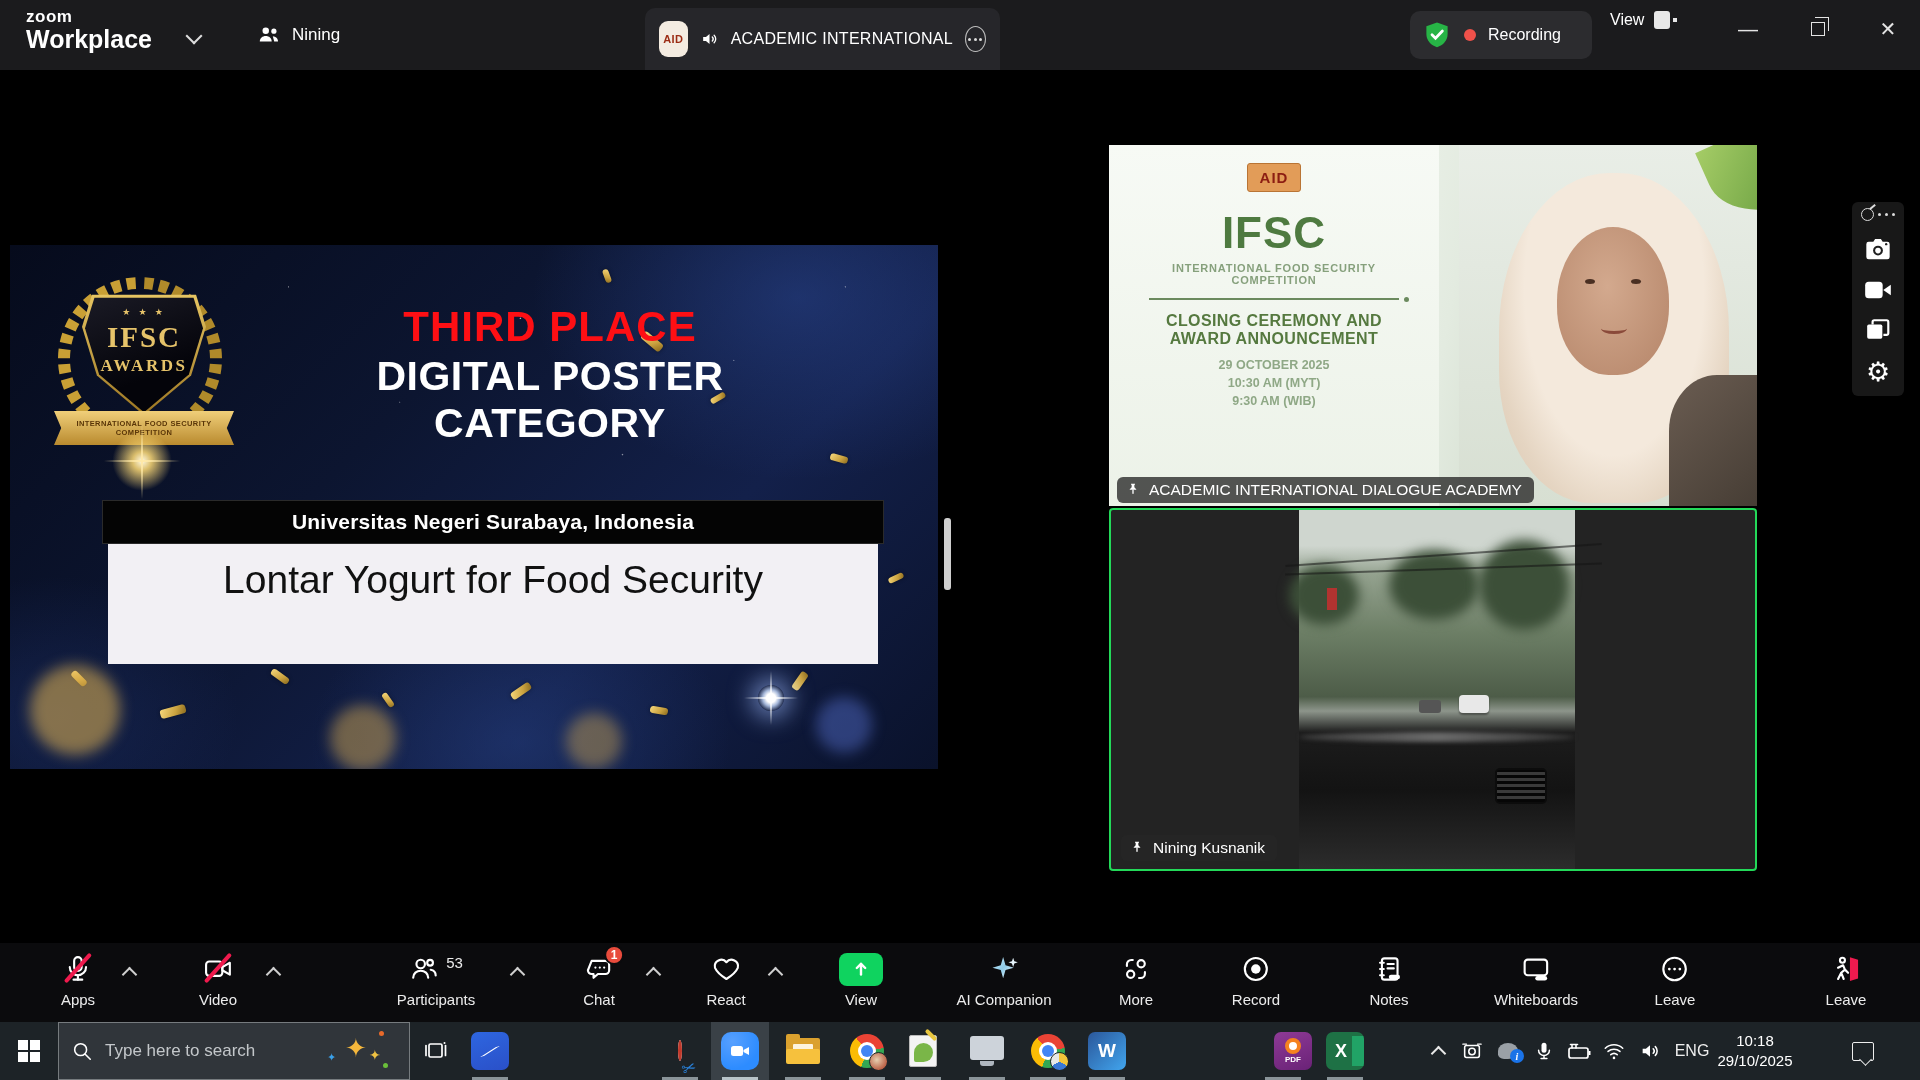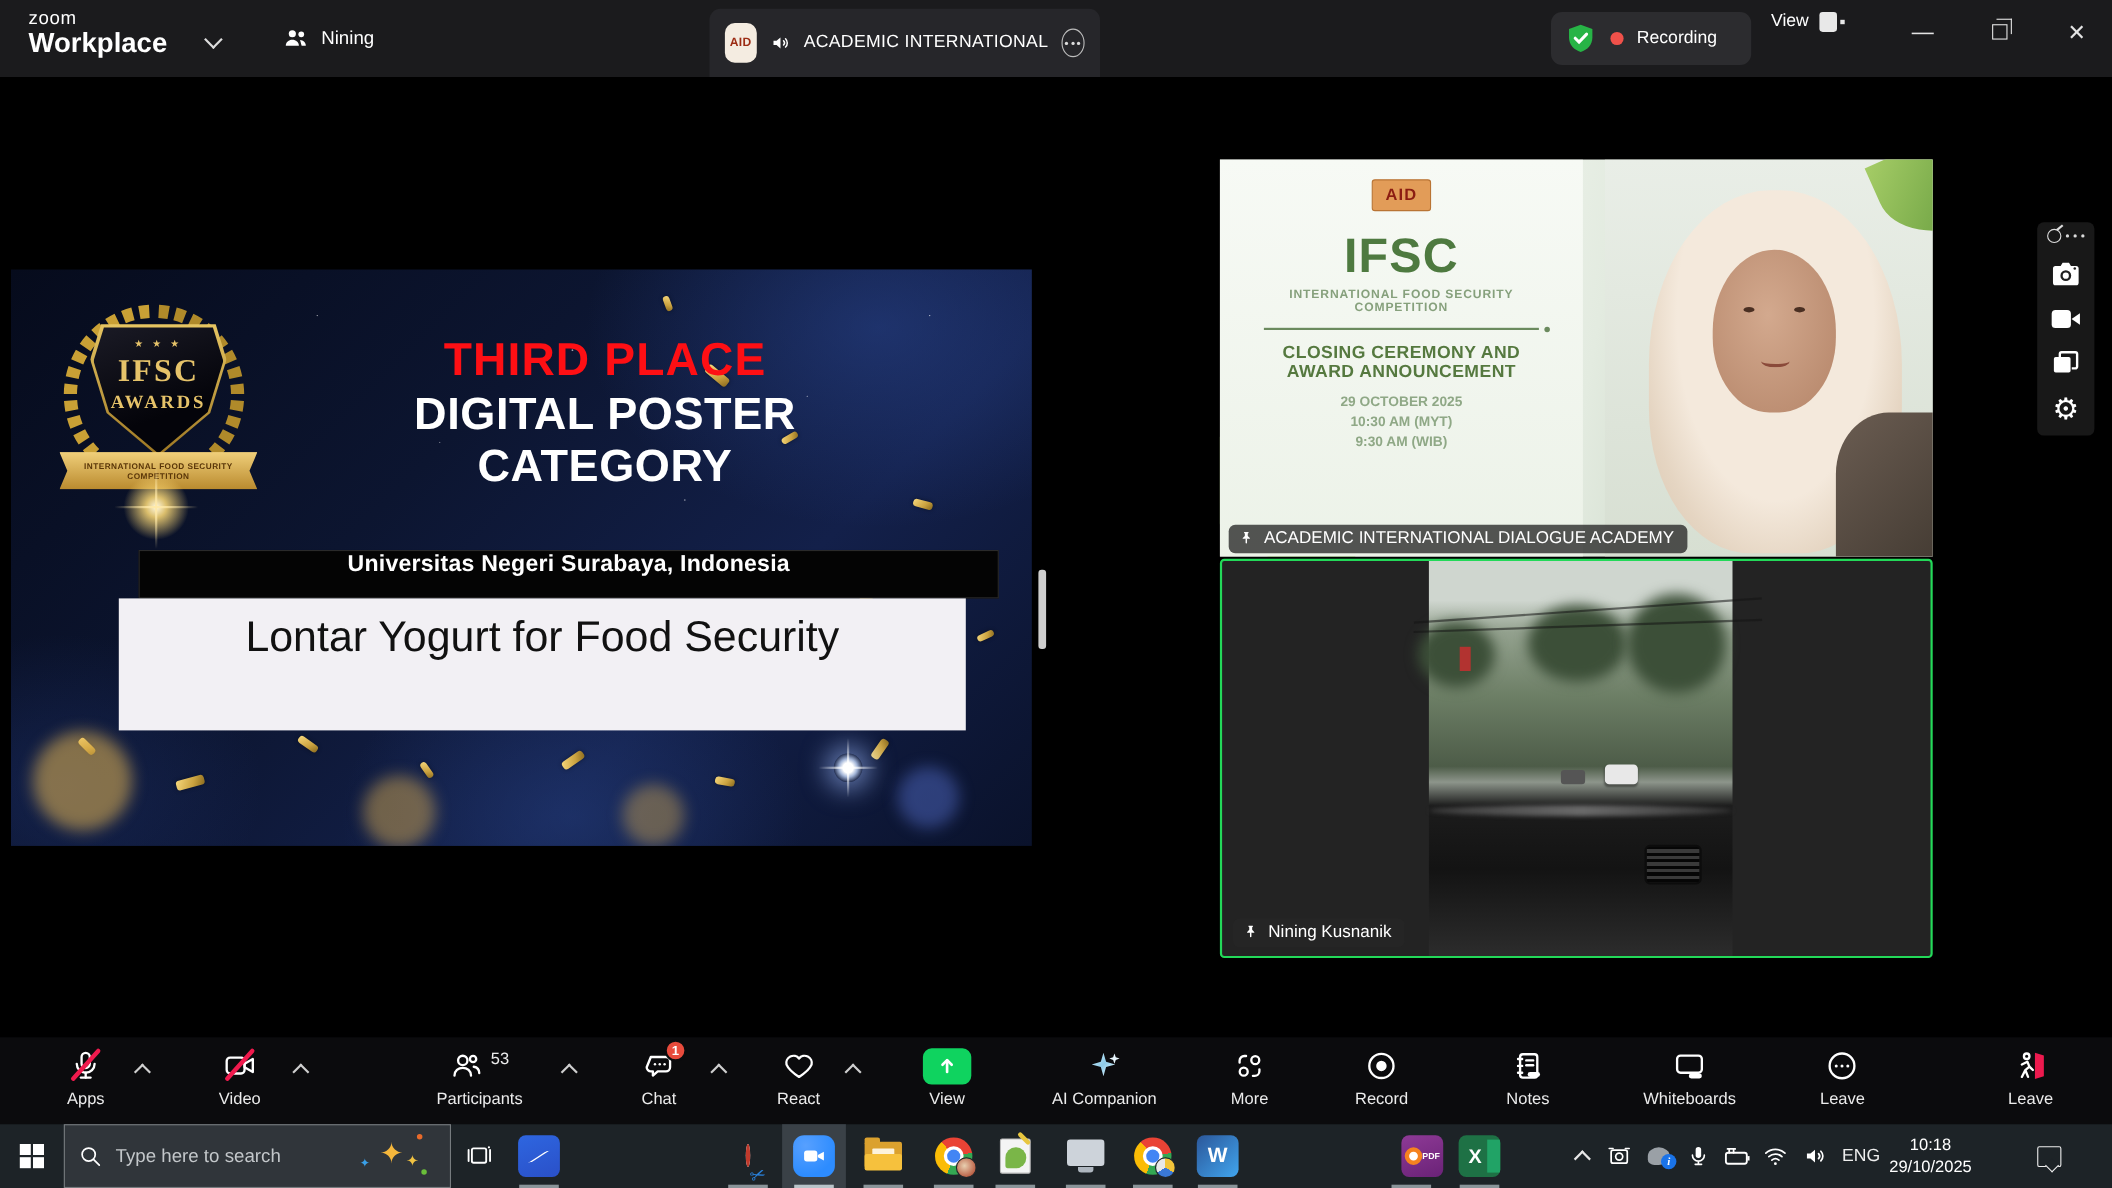--- a/index.html
+++ b/index.html
@@ -2,21 +2,21 @@
 <html><head>
 <meta charset="utf-8">
 <style>
   * { margin:0; padding:0; box-sizing:border-box; }
   html,body { width:1920px; height:1080px; background:#000; font-family:"Liberation Sans", sans-serif; overflow:hidden; }
   .screen { position:relative; width:1920px; height:1080px; background:#000; }
 
   
   .topbar { position:absolute; top:0; left:0; width:1920px; height:70px; background:#1b1b1d; }
   .brand { position:absolute; left:26px; top:8px; color:#fff; line-height:1.05; }
-  .brand .bz { display:block; font-size:17px; font-weight:400; letter-spacing:.5px; }
+  .brand .bz { display:block; font-size:17px; font-weight:700; letter-spacing:.5px; }
   .brand .bw { display:block; font-size:25px; font-weight:600; }
   .chev-down { position:absolute; left:188px; top:30px; width:12px; height:12px; border-right:2px solid #ddd; border-bottom:2px solid #ddd; transform:rotate(45deg); }
   .meeting-tab { position:absolute; left:256px; top:0; height:70px; display:flex; align-items:center; gap:10px; color:#fff; font-size:17px; }
   .center-tab { position:absolute; left:645px; top:8px; width:355px; height:62px; background:#26262a; border-radius:10px 10px 0 0; display:flex; align-items:center; gap:12px; padding:0 14px; }
   .tab-avatar { width:36px; height:36px; border-radius:9px; background:#f4ece1; display:flex; align-items:center; justify-content:center; font-size:11px; font-weight:bold; color:#9c2c14; letter-spacing:.3px; }
   .tab-title { color:#fff; font-size:16px; letter-spacing:.3px; white-space:nowrap; }
   .tab-more { width:26px; height:26px; border:1.6px solid #bdbdbd; border-radius:50%; display:flex; align-items:center; justify-content:center; gap:2.5px; }
   .tab-more i, .float-more i { width:3px; height:3px; border-radius:50%; background:#dcdcdc; display:inline-block; }
   .rec-pill { position:absolute; left:1410px; top:11px; width:182px; height:48px; background:#2c2c2f; border-radius:10px; display:flex; align-items:center; gap:12px; padding:0 12px; }
   .rec-dot { width:12px; height:12px; border-radius:50%; background:#f0514a; }
@@ -66,21 +66,21 @@
   .shield-sub { font-size:17px; font-weight:bold; letter-spacing:2.5px; margin-top:2px; }
   .badge-ribbon { position:absolute; left:14px; top:138px; width:180px; height:34px; background:linear-gradient(#f0cf7a,#b98a2e); clip-path:polygon(0 0,100% 0,96% 50%,100% 100%,0 100%,4% 50%); display:flex; align-items:center; justify-content:center; text-align:center; }
   .badge-ribbon span { font-size:7.5px; font-weight:bold; color:#5a3608; letter-spacing:.4px; line-height:1.25; width:140px; }
   .badge-glow { position:absolute; left:72px; top:158px; width:60px; height:60px; background:radial-gradient(circle,#fff8e0 0%, rgba(255,220,120,.85) 22%, rgba(255,200,80,0) 70%); }
   .badge-glow::before { content:""; position:absolute; left:29px; top:-8px; width:2px; height:76px; background:linear-gradient(transparent,#ffe9a8,transparent); }
   .badge-glow::after { content:""; position:absolute; left:-8px; top:29px; height:2px; width:76px; background:linear-gradient(90deg,transparent,#ffe9a8,transparent); }
 
   .titles { position:absolute; left:250px; top:58px; width:580px; text-align:center; }
   .place { font-size:42px; font-weight:800; color:#fe0f14; letter-spacing:1px; }
   .category { font-size:41px; font-weight:800; color:#fff; letter-spacing:.5px; margin-top:2px; }
-  .band { position:absolute; left:116px; top:255px; width:782px; height:44px; background:#040404; border:1px solid #2a2a2a; display:flex; justify-content:center; }
+  .band { position:absolute; left:92px; top:255px; width:782px; height:44px; background:#040404; border:1px solid #2a2a2a; display:flex; align-items:center; justify-content:center; }
   .band span { color:#fff; font-size:21px; font-weight:bold; letter-spacing:.2px; }
   .white-box { position:absolute; left:98px; top:299px; width:770px; height:120px; background:#f2f0f4; display:flex; justify-content:center; }
   .white-box span { color:#111; font-size:39px; margin-top:14px; }
 
   .share-scrollbar { position:absolute; left:944px; top:448px; width:7px; height:72px; background:#cfcfcf; border-radius:3px; }
 
   
   .tile { position:absolute; left:1109px; width:648px; overflow:hidden; background:#1c1c1c; }
   .tile1 { top:75px; height:361px; background:linear-gradient(100deg,#f2f6f0 0 30%, #e3ebe0 52%, #cdd8c8 70%, #dde4d8 100%); }
   .leaf { position:absolute; background:linear-gradient(135deg,#a5cc66,#4e8a2f); border-radius:0 60% 0 60%; }
@@ -170,21 +170,21 @@
   .av-tan { background:radial-gradient(circle at 40% 40%, #e8cfb0, #b5543a 80%); }
   .av-ball { background:conic-gradient(#f2c43a 0 120deg, #3a78d6 120deg 240deg, #e8e8e8 240deg 360deg); }
   .npp-app { position:relative; width:28px; height:32px; background:#f4f4f4; border-radius:2px; border:1px solid #bbb; }
   .npp-app::before { content:""; position:absolute; left:4px; top:7px; width:19px; height:19px; border-radius:50% 50% 50% 10%; background:#7ab648; }
   .npp-app::after { content:""; position:absolute; right:-2px; top:-3px; width:14px; height:4px; background:#e8c63f; transform:rotate(45deg); border-radius:2px; }
   .rdp-app { position:relative; width:34px; height:30px; }
   .rdp-mon { position:absolute; left:0; top:0; width:34px; height:24px; background:#cdd3da; border-radius:3px; padding:2.5px; }
   .rdp-scr { width:100%; height:100%; background:repeating-linear-gradient(0deg,#2f63c4 0 3px,#6e96dd 3px 5px); border-radius:2px; }
   .rdp-app::after { content:""; position:absolute; left:10px; bottom:0; width:14px; height:5px; background:#aeb6bf; border-radius:0 0 3px 3px; }
   .word-app { background:linear-gradient(135deg,#2b579a,#41a5ee); color:#fff; font-weight:bold; font-size:19px; }
-  .foxit-app { background:linear-gradient(160deg,#8e3a96,#6a2277); flex-direction:row; color:#fff;margin-left:20px; }
+  .foxit-app { background:linear-gradient(160deg,#8e3a96,#6a2277); flex-direction:column; color:#fff;margin-left:20px; }
   .foxit-ring { width:16px; height:16px; border-radius:50%; border:4px solid #f58220; background:#fff; }
   .foxit-txt { font-size:8px; font-weight:bold; margin-top:1px; }
   .excel-app { background:#1e7145; color:#fff; font-weight:bold; font-size:18px; position:relative; overflow:hidden; }
   .excel-app::before { content:""; position:absolute; right:0; top:4px; width:12px; height:30px; background:#21a366; }
   .excel-x { position:relative; left:-4px; }
   .tray-ic { width:32px; }
   .tray-chev { width:11px; height:11px; border-left:2px solid #e8e8e8; border-top:2px solid #e8e8e8; transform:rotate(45deg); margin-top:5px; }
   .info-blob { position:relative; width:20px; height:16px; background:#9aa0a6; border-radius:50% 50% 50% 30%; }
   .info-blob::after { content:"i"; position:absolute; right:-6px; bottom:-4px; width:14px; height:14px; background:#1a73e8; color:#fff; border-radius:50%; font-size:10px; font-style:italic; font-weight:bold; display:flex; align-items:center; justify-content:center; font-family:"Liberation Serif",serif; }
   .lang { color:#eee; font-size:16px; }

